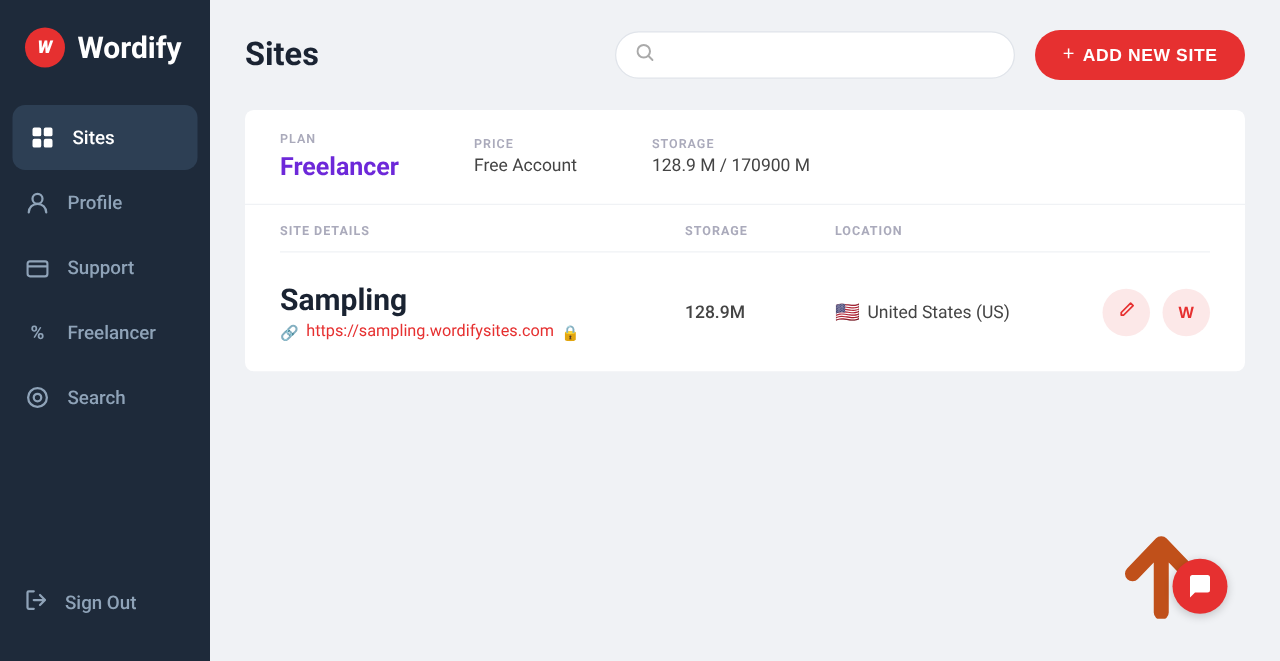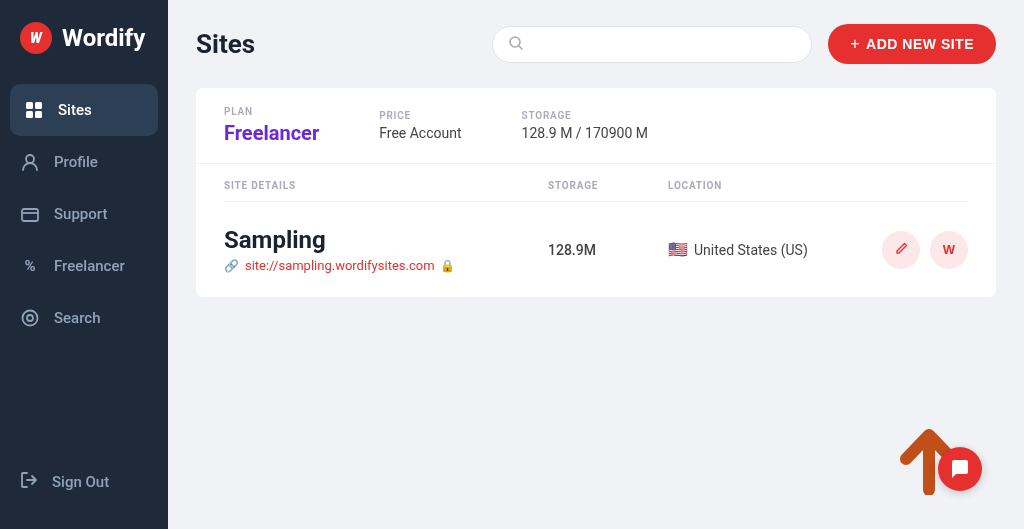--- a/index.html
+++ b/index.html
@@ -413,21 +413,21 @@
           <div class="sites-col col-storage">STORAGE</div>
           <div class="sites-col col-location">LOCATION</div>
           <div class="sites-col col-actions"></div>
         </div>
 
         <div class="site-row">
           <div class="site-info">
             <div class="site-name">Sampling</div>
             <div class="site-url-row">
               <span style="color:#e63030; font-size:12px;">🔗</span>
-              <a class="site-url" href="#">site://sampling.wordifysites.com</a>
+              <a class="site-url" href="#">https://sampling.wordifysites.com</a>
               <span class="lock-icon">🔒</span>
             </div>
           </div>
           <div class="site-storage">128.9M</div>
           <div class="site-location">
             <span class="flag">🇺🇸</span>
             <span>United States (US)</span>
           </div>
           <div class="site-actions">
             <button class="action-btn">

